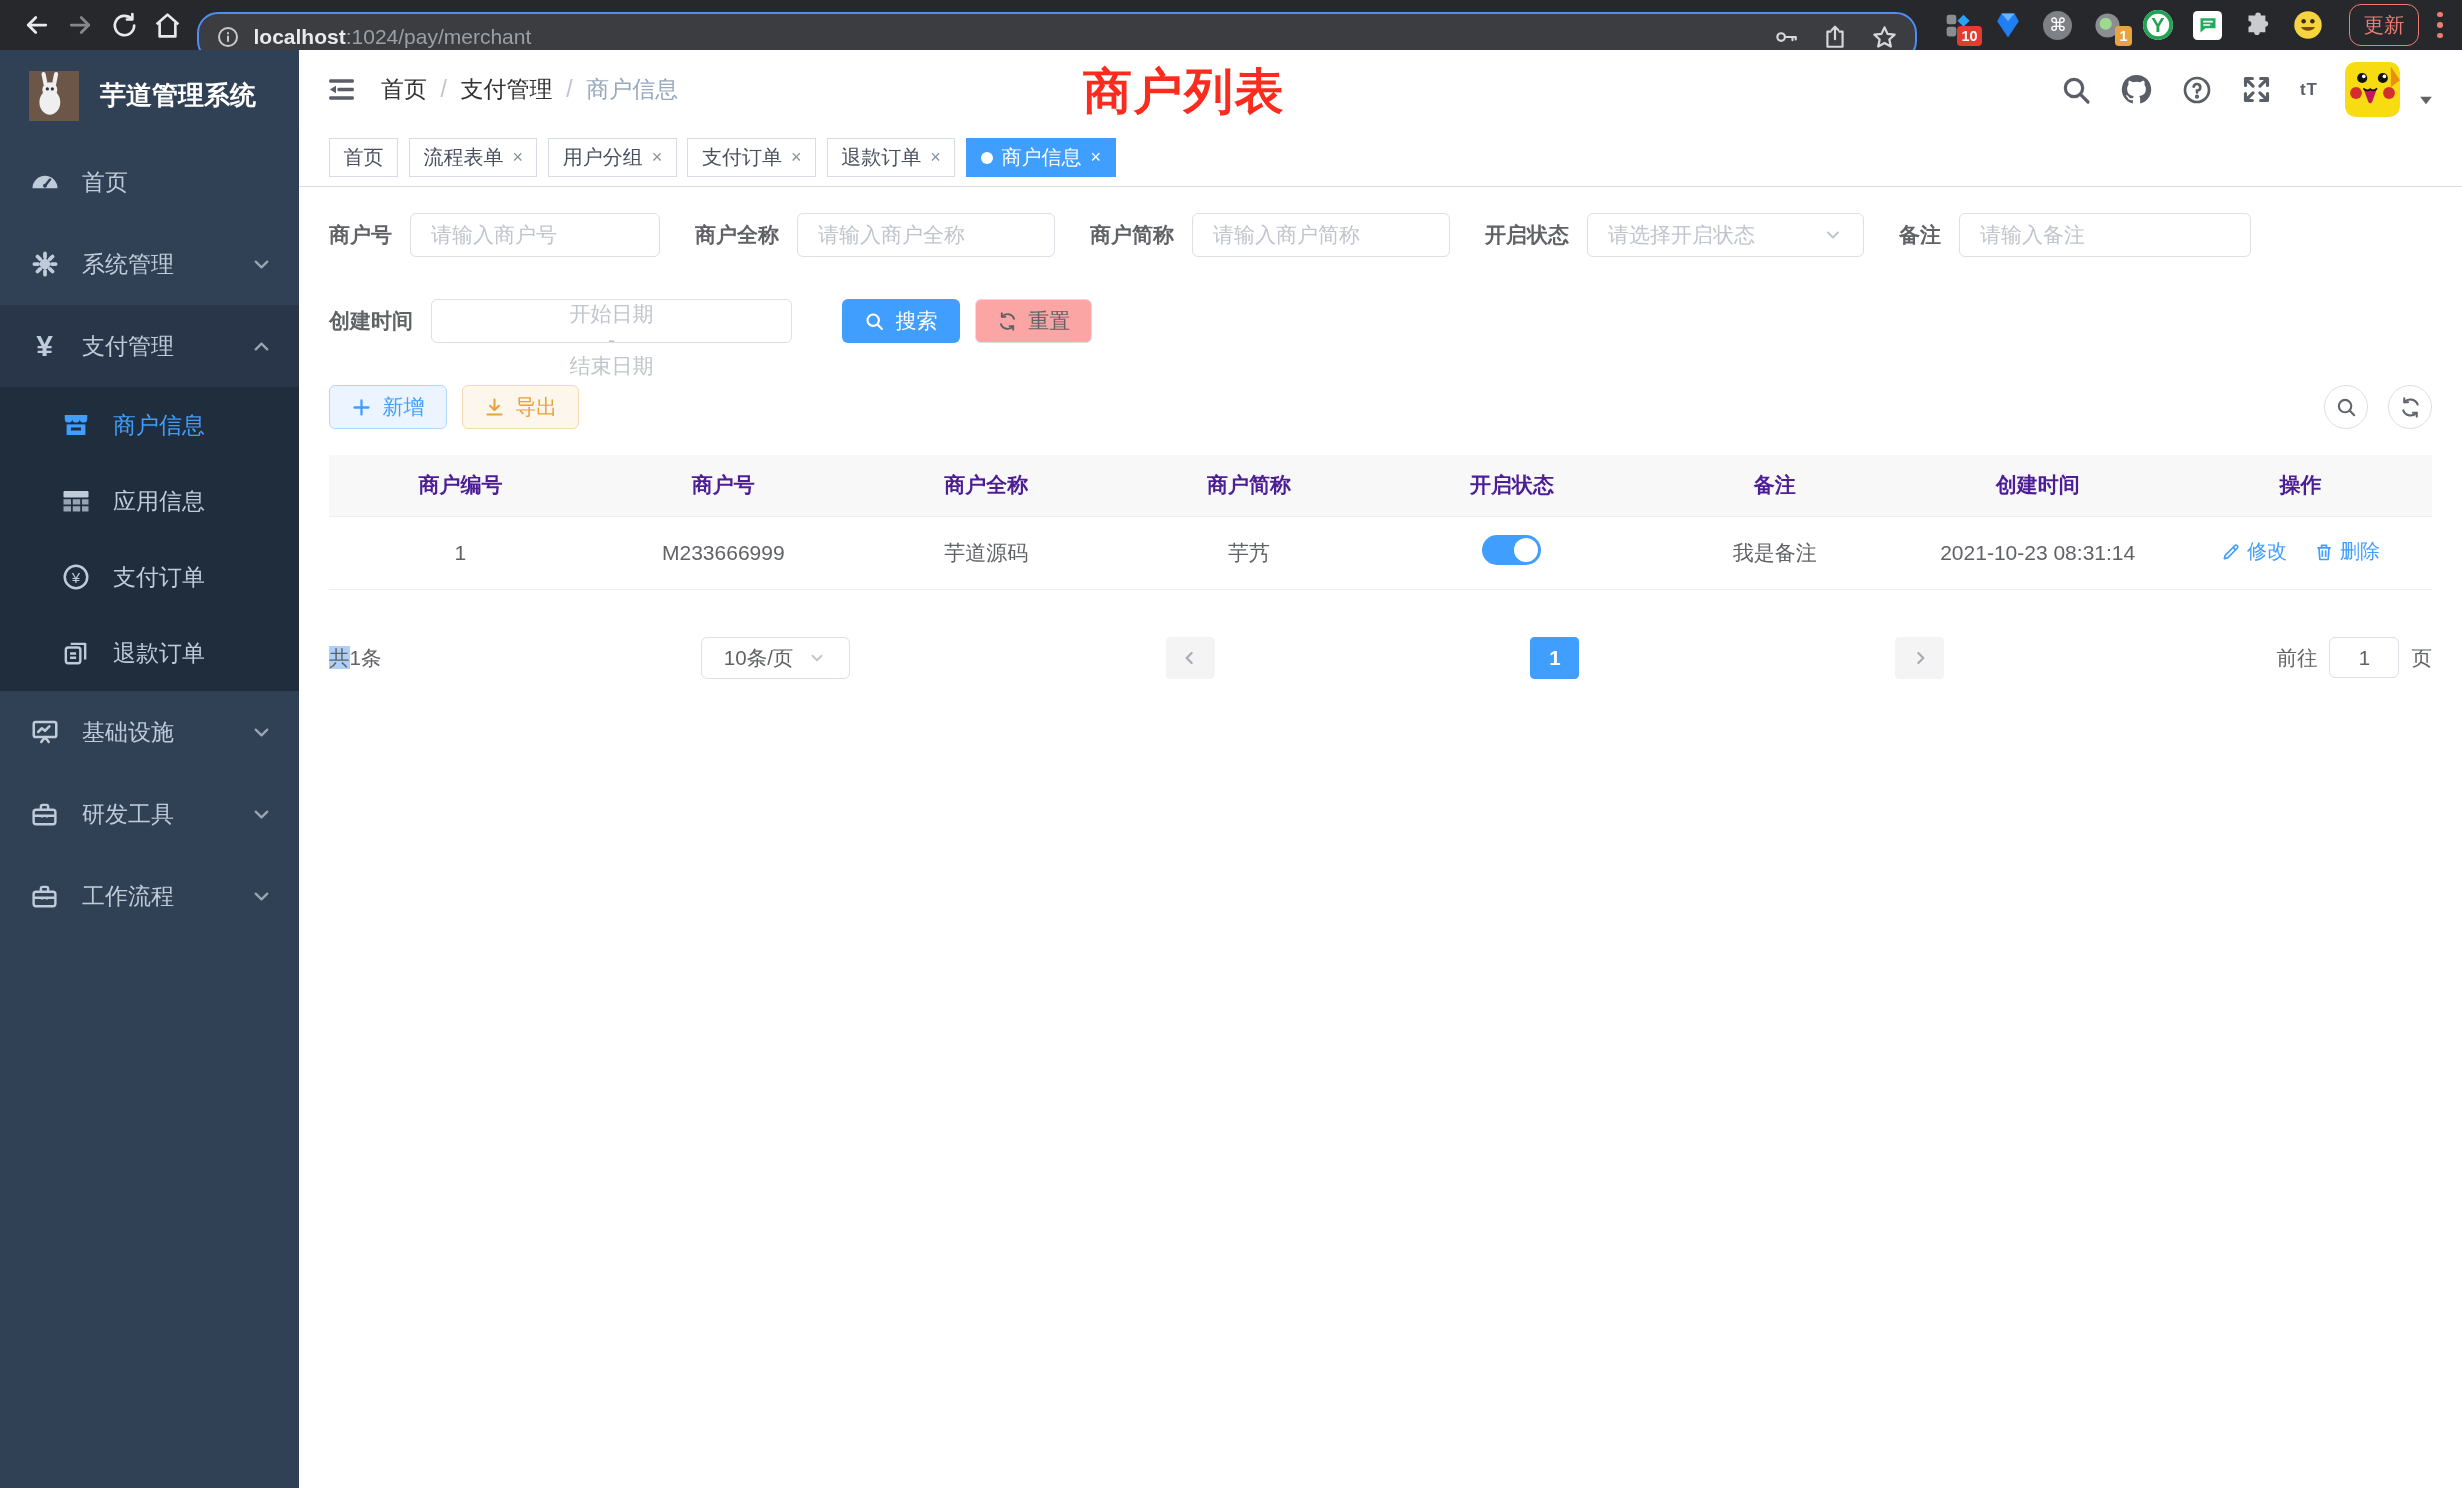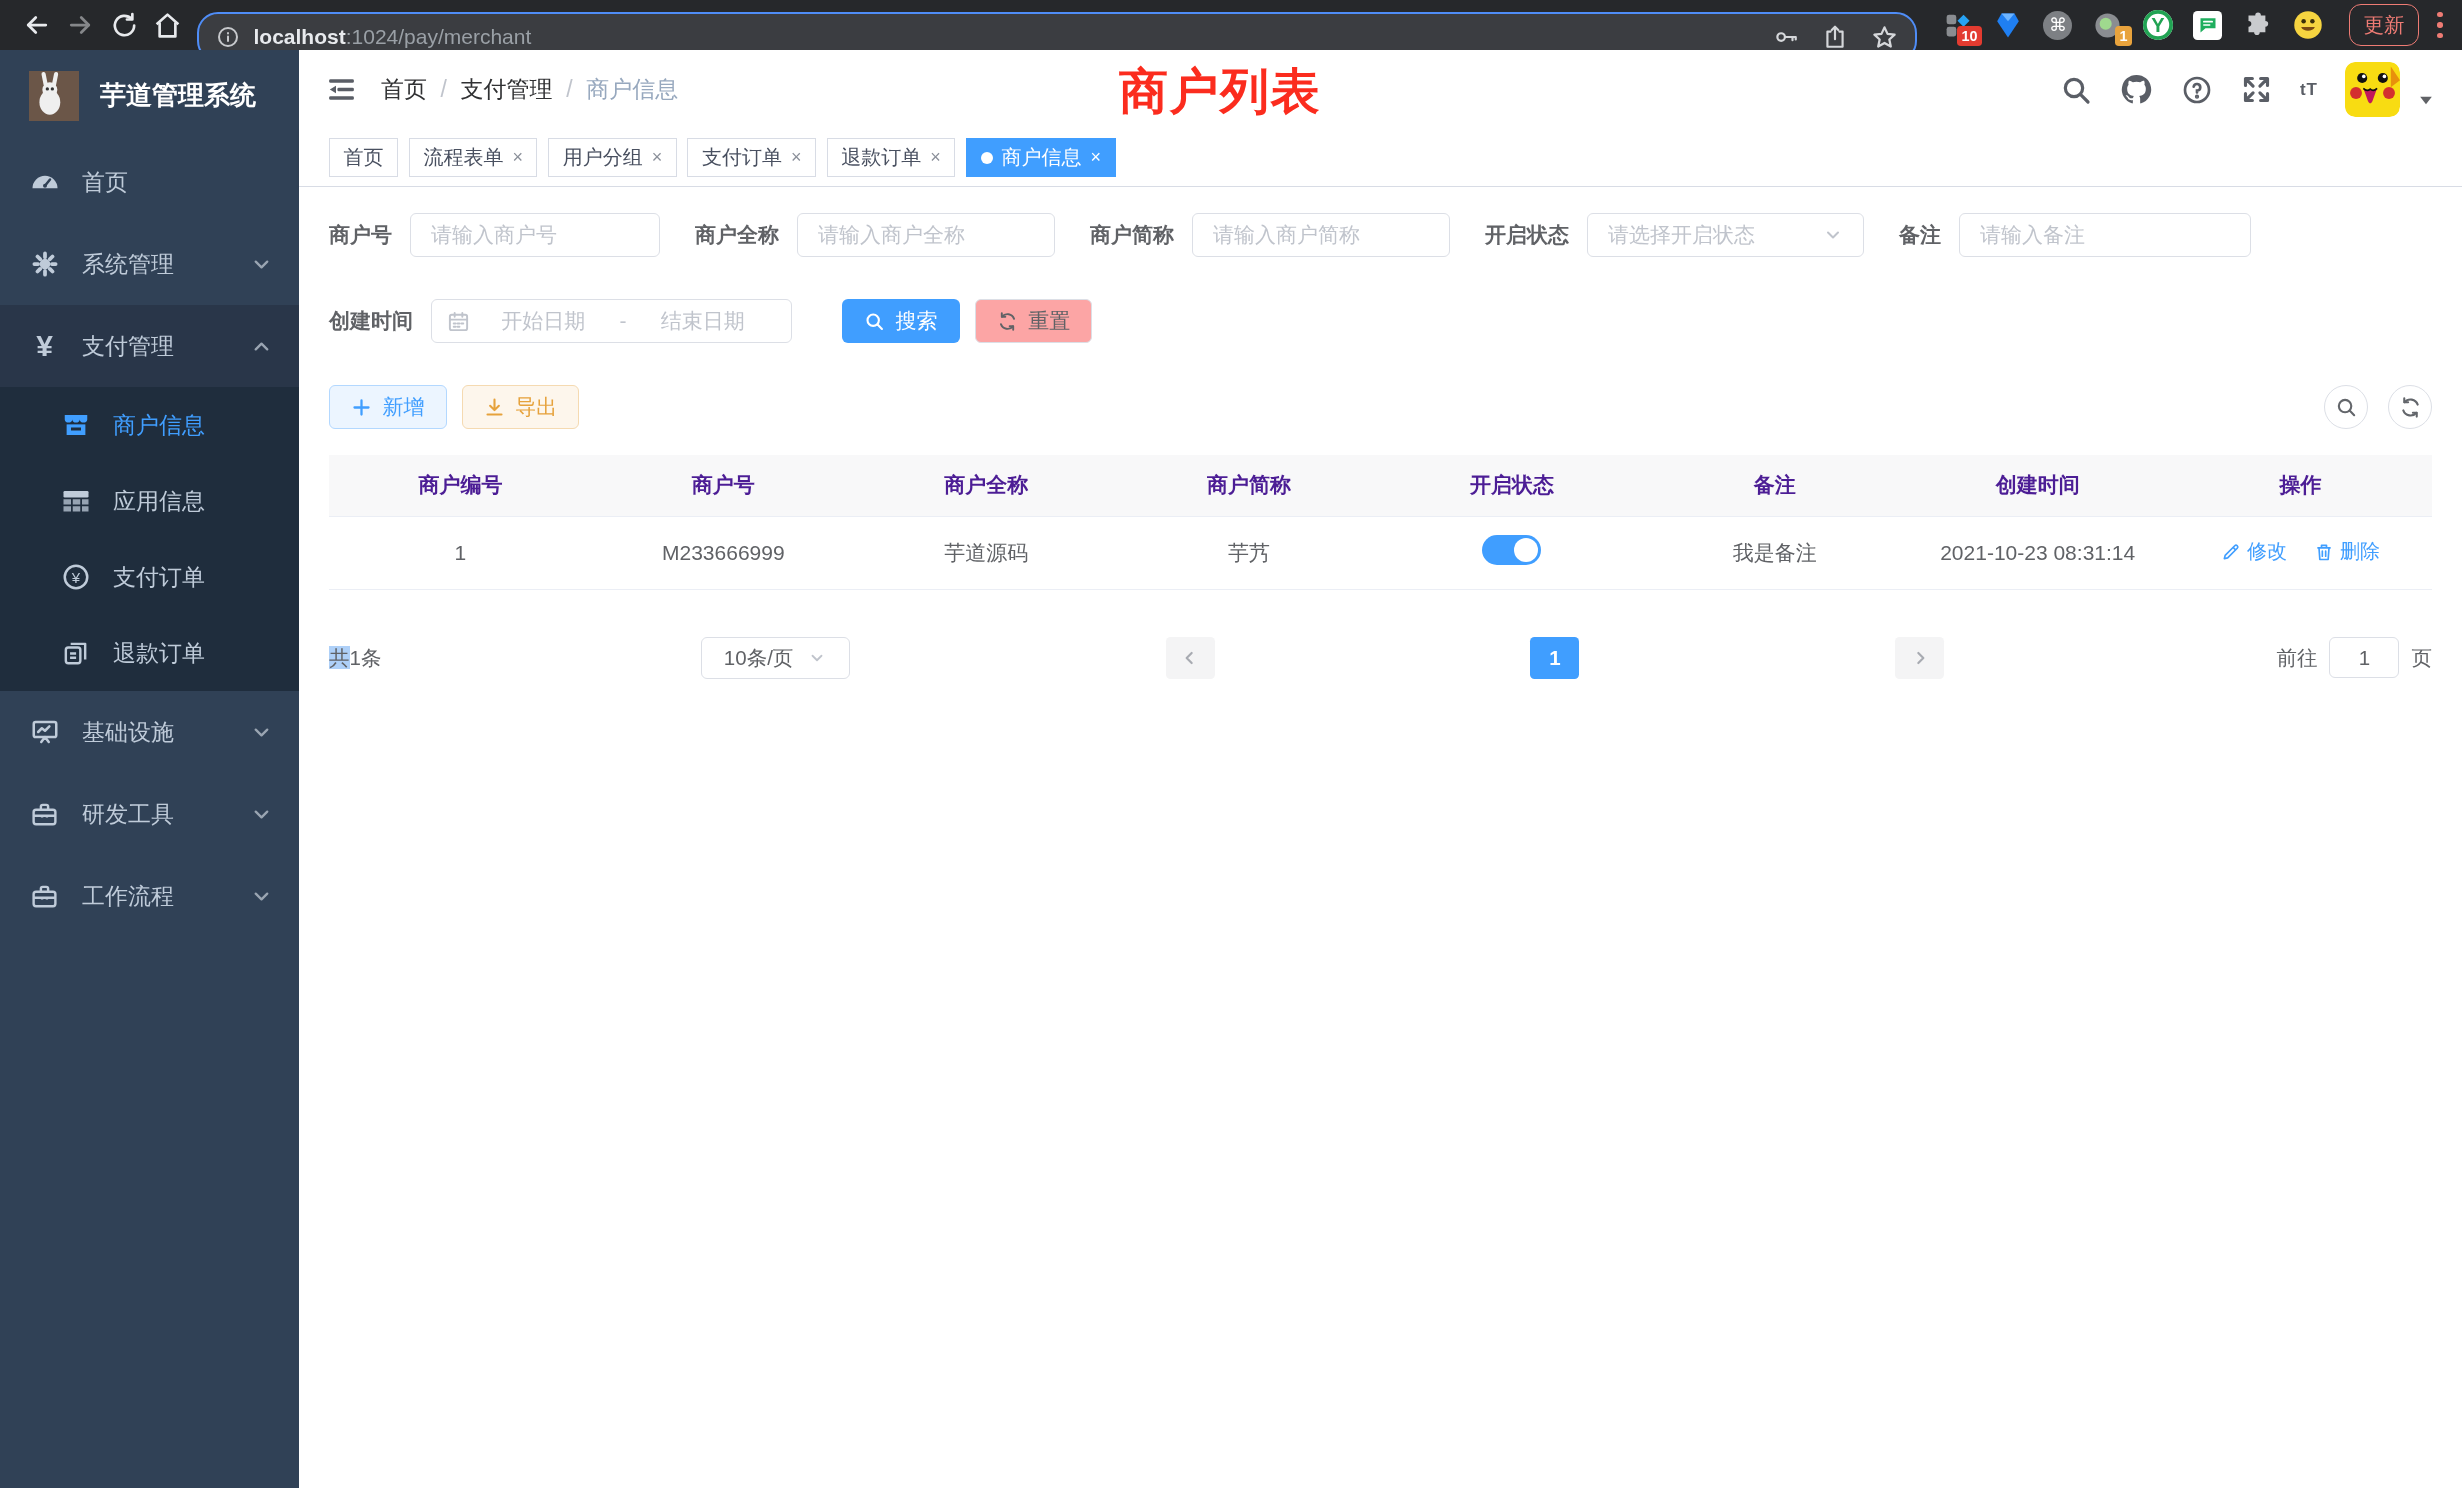--- a/index.html
+++ b/index.html
@@ -49,21 +49,21 @@
   .submenu .menu-item.active .mi-icon { color:#409eff; }
   .yen-glyph { font-size:30px; font-weight:700; line-height:1; }
 
   
   .main { flex:1; display:flex; flex-direction:column; background:#fff; min-width:0; }
   .navbar { height:79px; display:flex; align-items:center; padding:0 26px; position:relative; background:#fff; }
   .hamburger { color:#5a5e66; margin-right:23px; cursor:pointer; }
   .crumbs { display:flex; align-items:center; font-size:23px; color:#303133; }
   .crumbs .sep { color:#c0c4cc; margin:0 13.6px; }
   .crumbs .last { color:#97a8be; }
-  .annotation { position:absolute; left:820px; top:9px; font-size:49px; font-weight:700;
+  .annotation { position:absolute; left:784px; top:9px; font-size:49px; font-weight:700;
     color:#fb2c1e; letter-spacing:1.5px;font-family:Liberation Mono, monospace; }
   .nav-right { margin-left:auto; display:flex; align-items:center; gap:27px; color:#5a5e66; }
   .fontsize-glyph { font-size:17px; font-weight:700; color:#5a5e66; letter-spacing:0.8px; }
   .avatar { width:55px; height:55px; border-radius:10.6px; overflow:hidden; }
   .caret { color:#606266; margin-left:-10.6px; margin-top:20px; }
 
   .tagsbar { height:58px; background:#fff; border-bottom:1.5px solid #d8dce5;
     box-shadow:0 2.3px 4.5px rgba(0,0,0,.05); display:flex; align-items:center; padding:0 30px; gap:10.6px; }
   .tag { height:39px; padding:0 13.6px; border:1.5px solid #d8dce5; background:#fff; font-size:20px;
     color:#495060; display:flex; align-items:center; gap:9px; cursor:pointer; white-space:nowrap; }
@@ -76,21 +76,21 @@
 
   
   .frow { display:flex; align-items:center; margin-bottom:42px; }
   .field { display:flex; align-items:center; margin-right:35px; }
   .field > label { font-size:21px; color:#606266; font-weight:600; margin-right:18px; white-space:nowrap; }
   .inp { height:44px; border:1.5px solid #dcdfe6; border-radius:6px; background:#fff;
     font-size:21px; color:#606266; padding:4px 20px; }
   input.inp::placeholder { color:#c0c4cc; }
   .w330 { width:250px; } .w340 { width:258px; } .w365 { width:277px; } .w385 { width:292px; }
   .select { display:flex; align-items:center; justify-content:space-between; color:#c0c4cc; cursor:pointer; }
-  .daterange { width:361px; display:flex; align-items:center; color:#c0c4cc; padding:8px 15px; }
+  .daterange { width:361px; display:flex; align-items:center; color:#c0c4cc; padding:0 15px;flex-direction:column; }
   .daterange .dph { flex:1; text-align:center; }
   .daterange .dsep { color:#c0c4cc; padding:0 3px; }
   .btn { height:44px; border-radius:6px; font-size:21px; display:inline-flex; align-items:center;
     gap:10.6px; padding:0 21px; cursor:pointer; white-space:nowrap; border:1.5px solid transparent; }
   .btn-primary { background:#409eff; color:#fff; margin-left:15px; }
   .btn-plain { background:#fca5a5; border-color:#dcdfe6; color:#606266; margin-left:15px; }
   .btn-add { background:#ecf5ff; border-color:#b3d8ff; color:#409eff; }
   .btn-export { background:#fdf6ec; border-color:#f5dab1; color:#e6a23c; margin-left:15px; }
 
   .toolbar { display:flex; align-items:center; margin-bottom:26px; }

